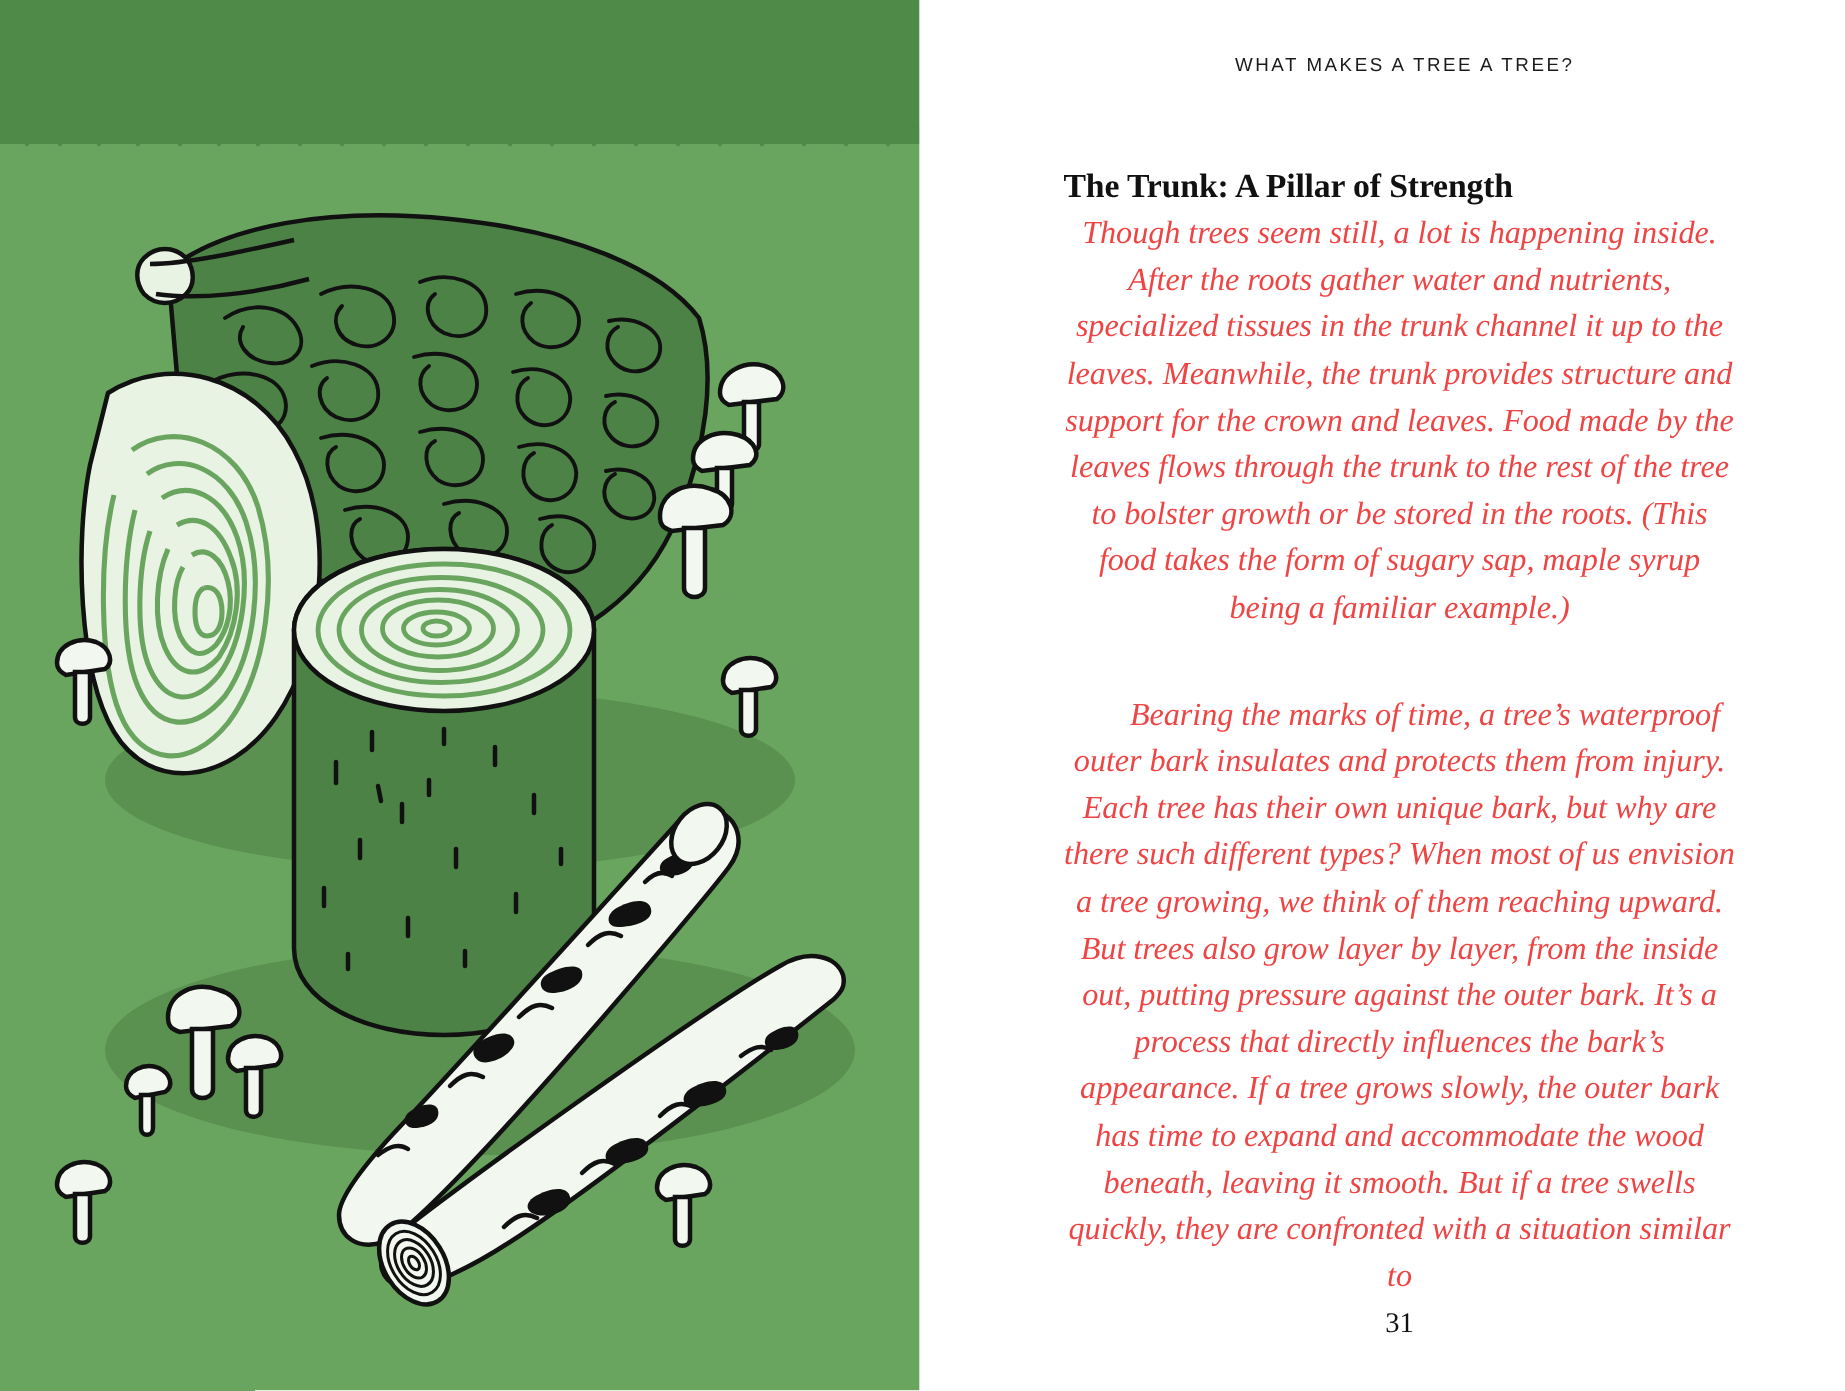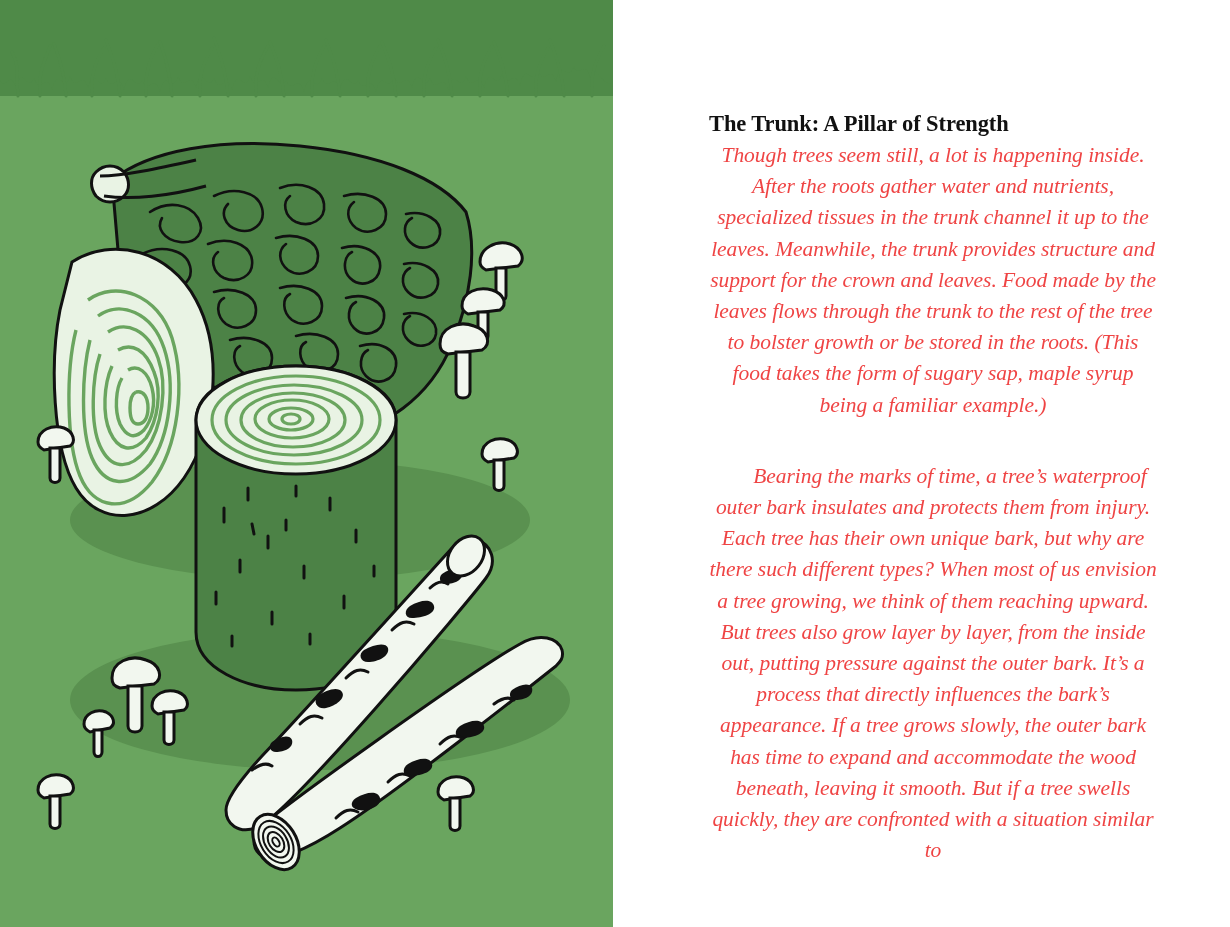--- a/index.html
+++ b/index.html
@@ -334,22 +334,24 @@
           <g>
             <path d="M38,790 C38,778 52,772 64,776 C74,780 76,790 70,794 L44,798 C40,796 38,794 38,790 Z"></path>
             <path d="M50,796 L50,824 C50,830 60,830 60,824 L60,796 Z"></path>
           </g>
         </g>
       </g>
     </svg>
   </div>
 
   <div class="text-page">
+    <div class="running-head">WHAT MAKES A TREE A TREE?</div>
 
     <div class="column">
       <h2 class="section-head">The Trunk: A Pillar of Strength</h2>
       <p class="body-para">Though trees seem still, a lot is happening inside. After the roots gather water and nutrients, specialized tissues in the trunk channel it up to the leaves. Meanwhile, the trunk provides structure and support for the crown and leaves. Food made by the leaves flows through the trunk to the rest of the tree to bolster growth or be stored in the roots. (This food takes the form of sugary sap, maple syrup being a familiar example.)</p>
       <p class="body-para indented">Bearing the marks of time, a tree’s waterproof outer bark insulates and protects them from injury. Each tree has their own unique bark, but why are there such different types? When most of us envision a tree growing, we think of them reaching upward. But trees also grow layer by layer, from the inside out, putting pressure against the outer bark. It’s a process that directly influences the bark’s appearance. If a tree grows slowly, the outer bark has time to expand and accommodate the wood beneath, leaving it smooth. But if a tree swells quickly, they are confronted with a situation similar to</p>
     </div>
 
+    <div class="folio">31</div>
   </div>
 
 </div>
 
 </body></html>

